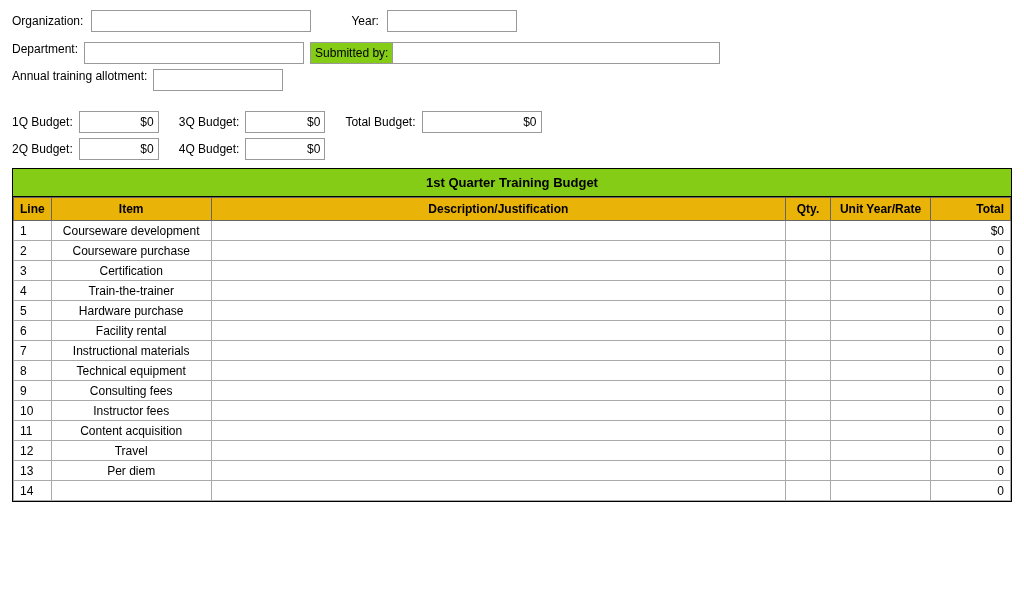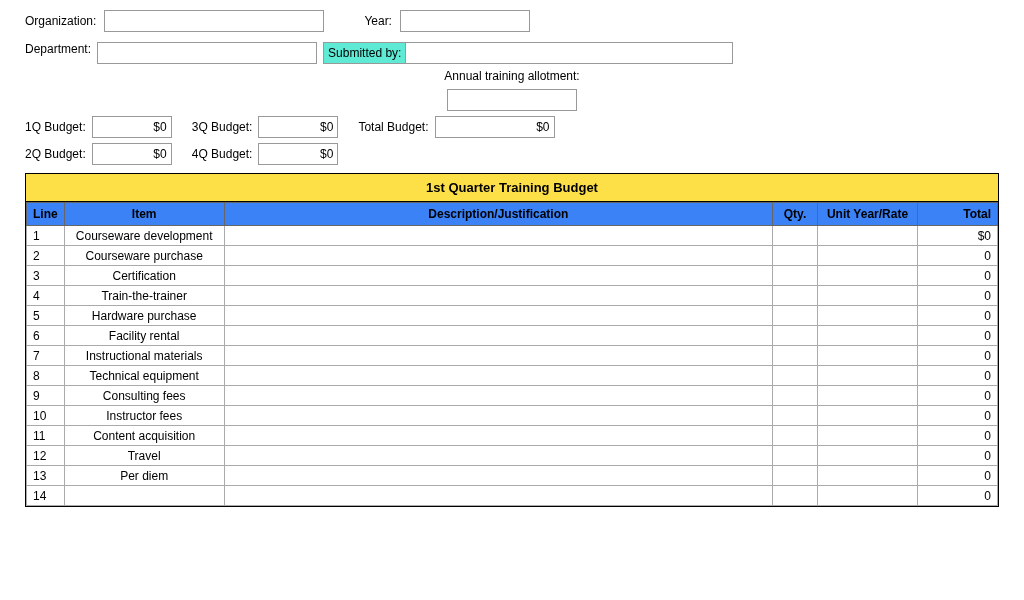--- a/index.html
+++ b/index.html
@@ -10,21 +10,21 @@
     body {
       font-family: Arial, sans-serif;
       font-size: 12px;
       background: #fff;
       color: #000;
       width: 1024px;
       min-height: 600px;
     }
     .page {
       width: 1024px;
-      padding: 10px 25px;
+      padding: 10px 12px;
       background: #fff;
     }
     .header-section {
       margin-bottom: 6px;
     }
     .form-row {
       display: flex;
       align-items: center;
       margin-bottom: 5px;
       gap: 8px;
@@ -53,69 +53,69 @@
       height: 22px;
     }
     .submitted-key {
       padding: 0 4px;
       font-size: 12px;
       white-space: nowrap;
       border-right: 1px solid #999;
       height: 100%;
       display: flex;
       align-items: center;
-      background: #5eead4;
+      background: #84cc16;
     }
     .submitted-val {
       border: none;
       height: 100%;
       flex: 1;
       font-size: 12px;
       padding: 0 4px;
       outline: none;
     }
 
     
     .row1 { display: flex; align-items: center; gap: 40px; margin-bottom: 5px; }
     .row2 { display: flex; gap: 6px; margin-bottom: 5px; }
-    .row3 { display: flex; align-items: center; gap: 6px; margin-bottom: 5px; flex-direction: column; }
+    .row3 { display: flex; align-items: flex-start; gap: 6px; margin-bottom: 20px; }
     .row4 { display: flex; align-items: center; gap: 20px; margin-bottom: 5px; }
     .row5 { display: flex; align-items: flex-end; gap: 20px; margin-bottom: 5px; }
 
     .budget-group {
       display: flex;
       align-items: center;
       gap: 6px;
     }
 
     
     .table-section {
       border: 1px solid #000;
       margin-top: 8px;
     }
     .table-title {
       text-align: center;
       font-weight: bold;
       font-size: 13px;
       padding: 6px 0;
       border-bottom: 1px solid #000;
-      background: #fde047;
+      background: #84cc16;
     }
     table {
       width: 100%;
       border-collapse: collapse;
     }
     thead tr th {
       border: 1px solid #666;
       padding: 4px 6px;
       font-weight: bold;
       font-size: 12px;
       text-align: center;
       vertical-align: bottom;
-      background: #3b82f6;
+      background: #eab308;
     }
     tbody tr td {
       border: 1px solid #aaa;
       padding: 2px 6px;
       font-size: 12px;
       height: 20px;
       vertical-align: middle;
     }
     .col-line { width: 30px; text-align: left; }
     .col-item { width: 160px; text-align: center; }

